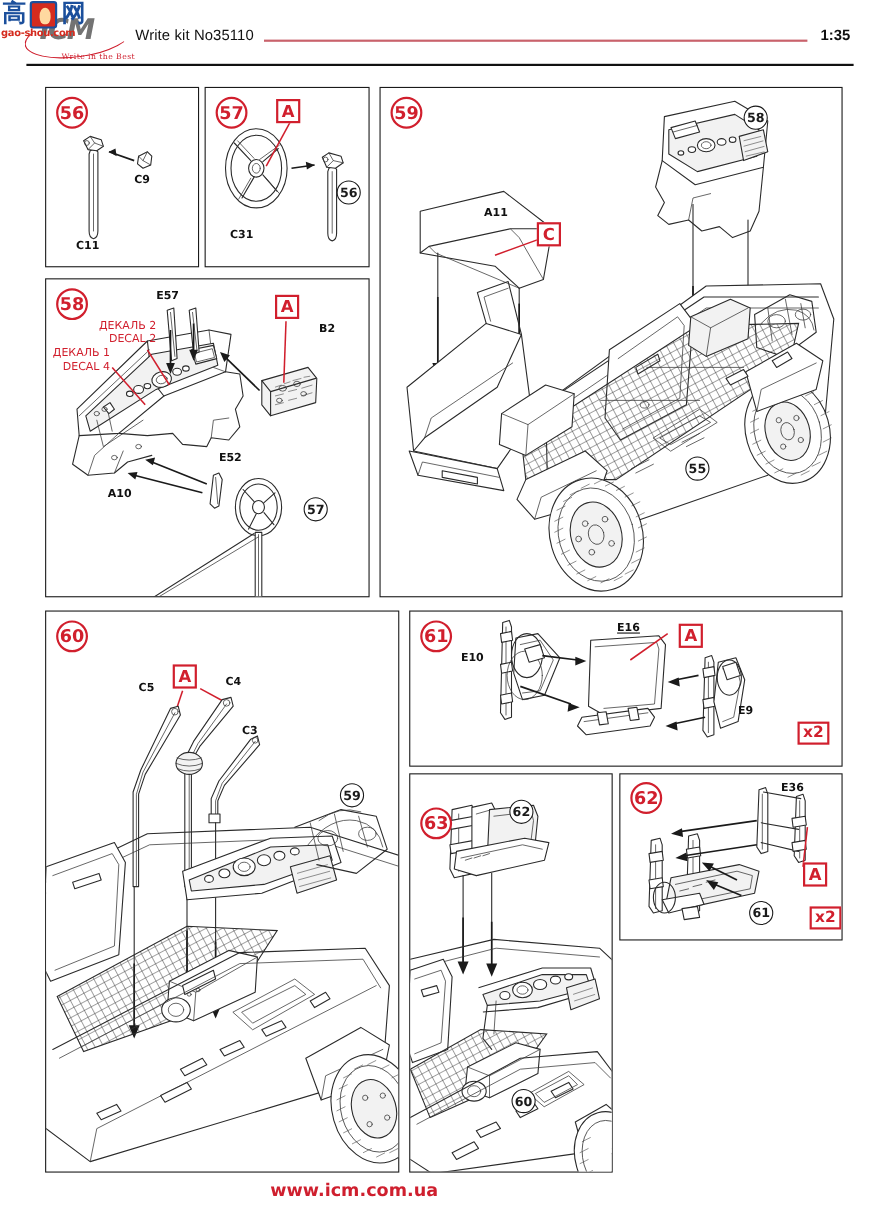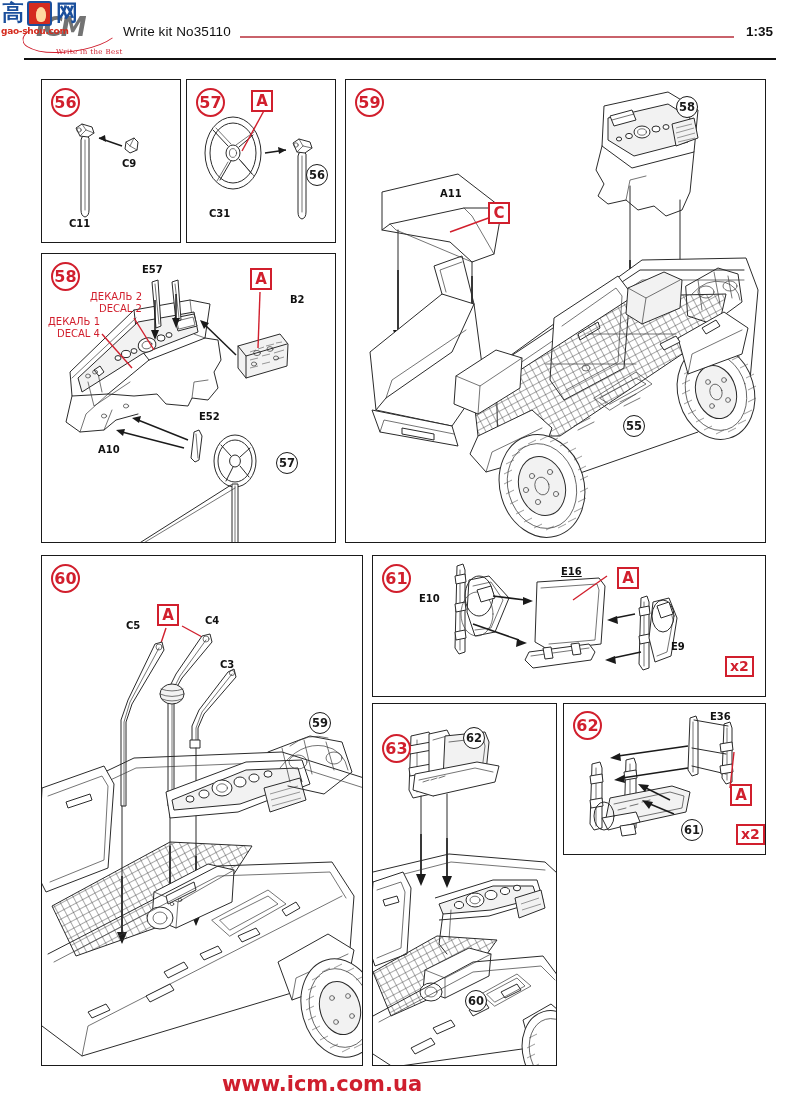--- a/index.html
+++ b/index.html
@@ -118,21 +118,21 @@
   svg.art .fillg { fill: #f2f2f2; stroke: #2b2b2b; stroke-width: 1; stroke-linejoin: round; }
   svg.art .arr { fill: none; stroke: #1a1a1a; stroke-width: 1.5; }
   svg.art .redln { fill: none; stroke: #d11f2d; stroke-width: 1.4; }
   svg.art .hatch { stroke: #4a4a4a; stroke-width: .55; }
   .page-no {
     position: absolute; left: 14px; top: 1072px;
     font-size: 13px; color: #0369a1; font-family: "DejaVu Sans", sans-serif; margin-top: 48px;
   }
   .site {
     position: absolute; left: 0; top: 1072px; width: 644px; text-align: center;
-    font-size: 21px; font-weight: bold; color: #cf1f2e;
+    font-size: 16px; font-weight: bold; color: #cf1f2e;
     font-family: "DejaVu Sans", sans-serif;
   }
 </style>
 </head>
 <body>
 
 <div class="header">
 
   <div class="logo-wrap">
     <div class="icm-swoosh"></div>

